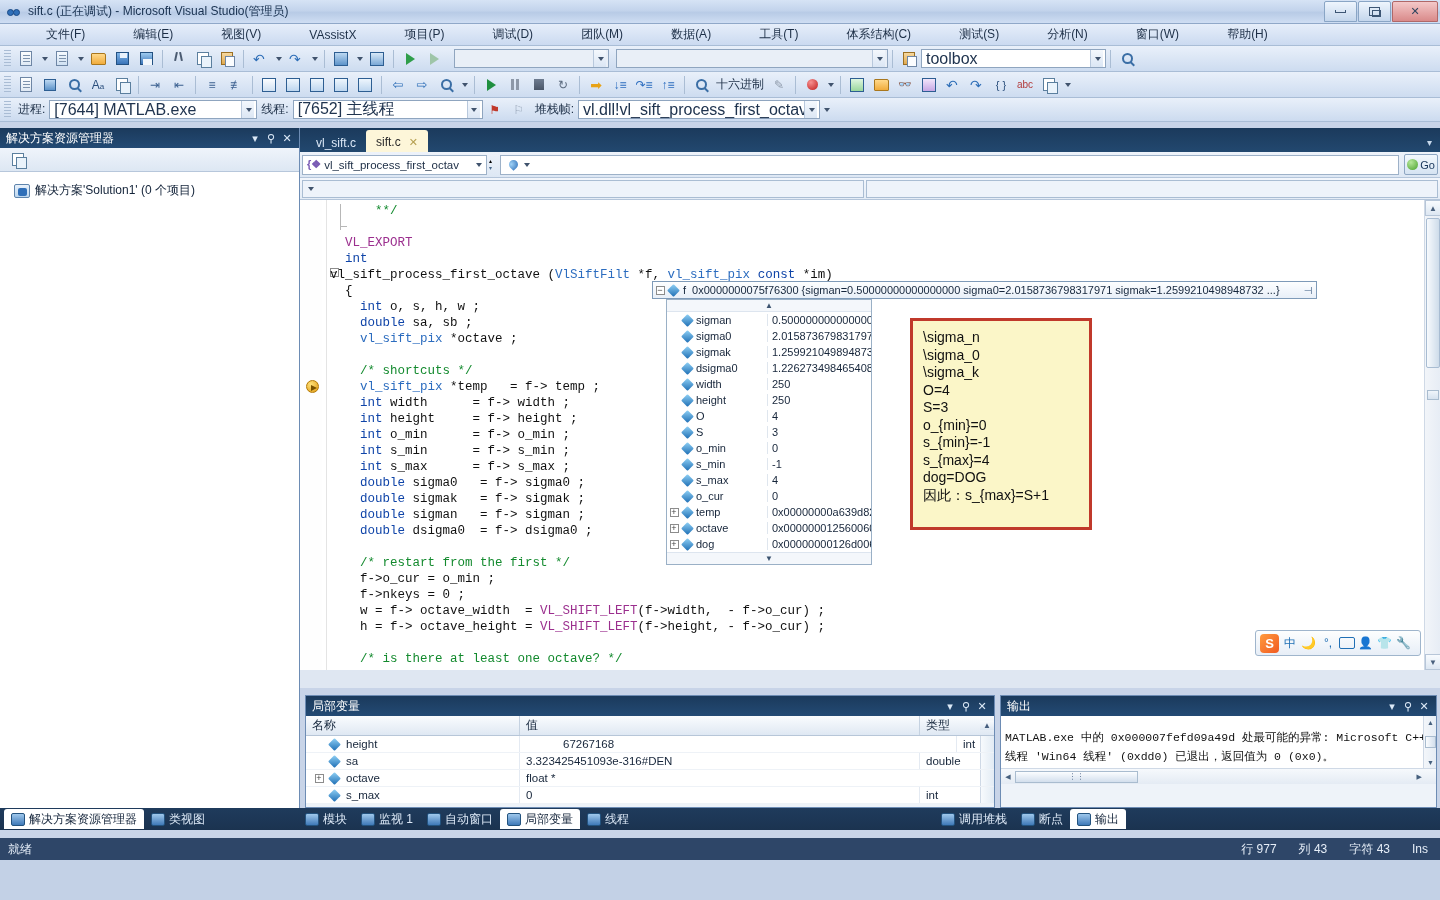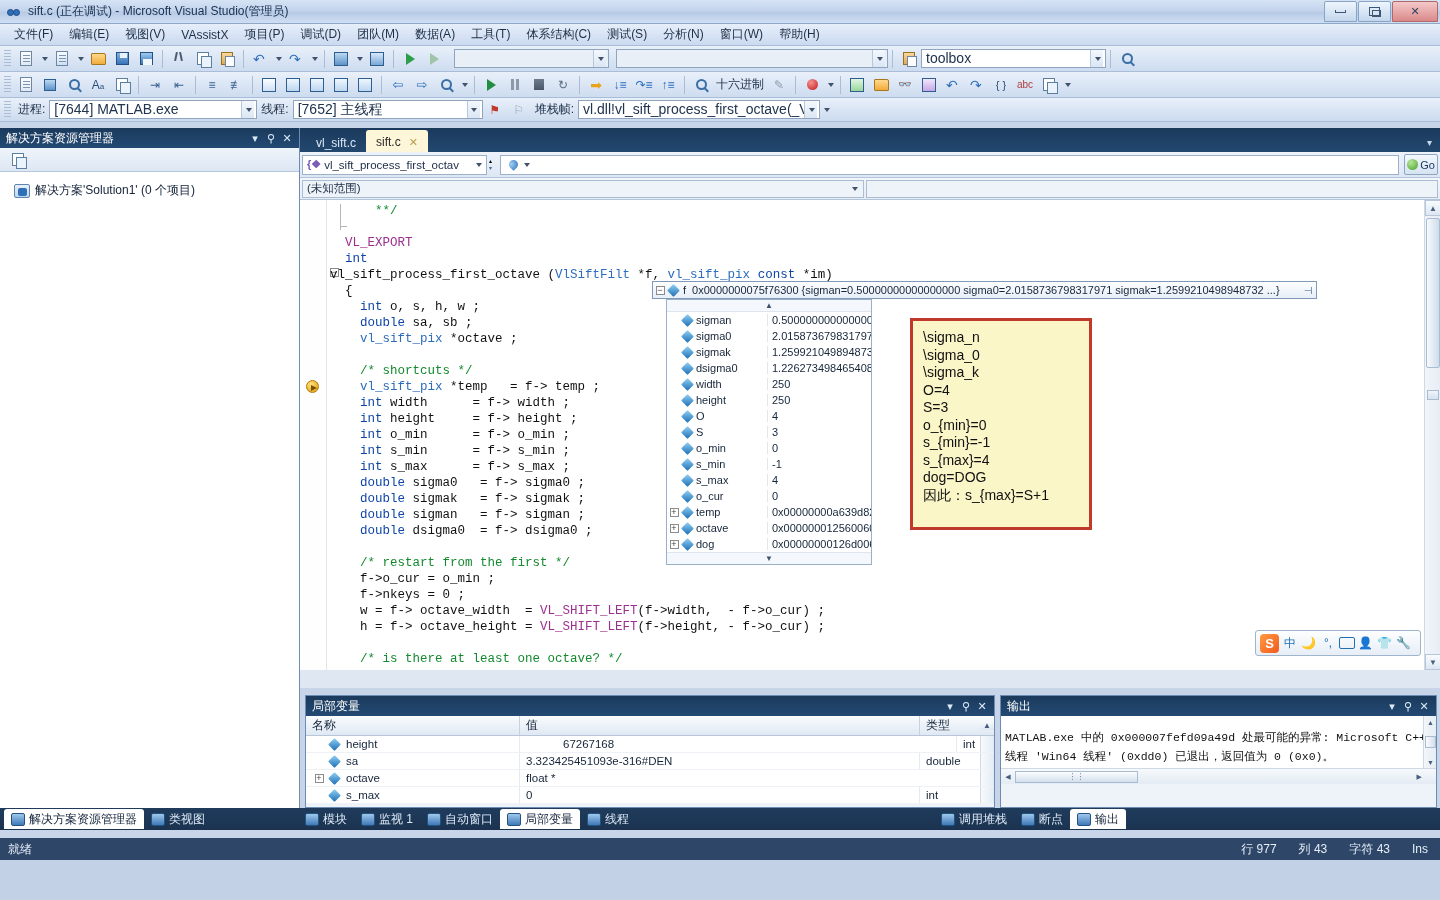--- a/index.html
+++ b/index.html
@@ -40,21 +40,21 @@
   .wc .glyph-max { width:11px; height:9px; border:1px solid #3d5674; position:relative;}
   .wc .glyph-max:before{content:"";position:absolute;left:2px;top:2px;width:7px;height:5px;border:1px solid #3d5674;}
 
   
   .menubar {
     position:absolute; left:0; top:24px; width:1440px; height:22px;
     background:linear-gradient(to bottom,#e6eefa,#cbdaf0);
     border-bottom:1px solid #a9bdd6;
     display:flex; align-items:center; padding-left:6px;
   }
-  .menu-item { padding:2px 8px; font-size:12px; color:#1d2f47; white-space:nowrap; cursor:default; }
+  .menu-item { padding:2px 8px; font-size:12px; color:#1d2f47; white-space:nowrap; cursor:default;margin-left:32px; }
 
   
   .toolbar {
     position:absolute; left:0; width:1440px;
     background:linear-gradient(to bottom,#e9f0fa,#cddcf0);
     border-bottom:1px solid #a9bdd6;
     display:flex; align-items:center;
   }
   .toolbar.row1 { top:46px; height:26px; }
   .toolbar.row2 { top:72px; height:26px; }
@@ -65,22 +65,22 @@
   .tbtn {
     width:22px; height:21px; margin:0 1px; border-radius:2px;
     display:flex; align-items:center; justify-content:center;
     position:relative;
   }
   .tsep { width:1px; height:18px; margin:0 4px; background:#aabdd4; }
   .caret { width:0;height:0;border-left:3px solid transparent;border-right:3px solid transparent;
            border-top:4px solid #40536d; margin-left:1px; }
   .combo {
     height:19px; background:#fff; border:1px solid #8fa5bf;
-    display:flex; align-items:flex-start; padding:0 2px 0 4px;
-    font-size:14px; color:#20344f;
+    display:flex; align-items:center; padding:0 2px 0 4px;
+    font-size:16px; color:#20344f;
   }
   .combo .cbtxt { flex:1; overflow:hidden; white-space:nowrap; }
   .combo .cbarrow {
     width:13px; height:17px; display:flex; align-items:center; justify-content:center;
     background:linear-gradient(to bottom,#f4f8fd,#dbe6f4); border-left:1px solid #b8c8dc;
   }
   .lbl { font-size:12px; color:#1d2f47; margin:0 4px 0 4px; white-space:nowrap;}
 
   
   .ic { display:inline-block; }
@@ -615,21 +615,20 @@
         <span class="caret" style="margin-right:6px"></span>
       </div>
       <div class="goBtn">
         <span class="gcirc"></span>
         <span>Go</span>
       </div>
     </div>
 
     <div class="scopebar">
       <div class="scope-combo" style="width:562px">
-        <span style="flex:1">(未知范围)</span>
         <span class="caret" style="margin-right:5px"></span>
       </div>
       <div class="scope-combo" style="flex:1;margin-right:2px;border-left:1px solid #aabdd3"></div>
     </div>
 
     <div class="code-area">
       <div class="gutter"></div>
       <div class="indicator-margin"></div>
 
       <div class="bp-arrow" style="top:180px"></div>

